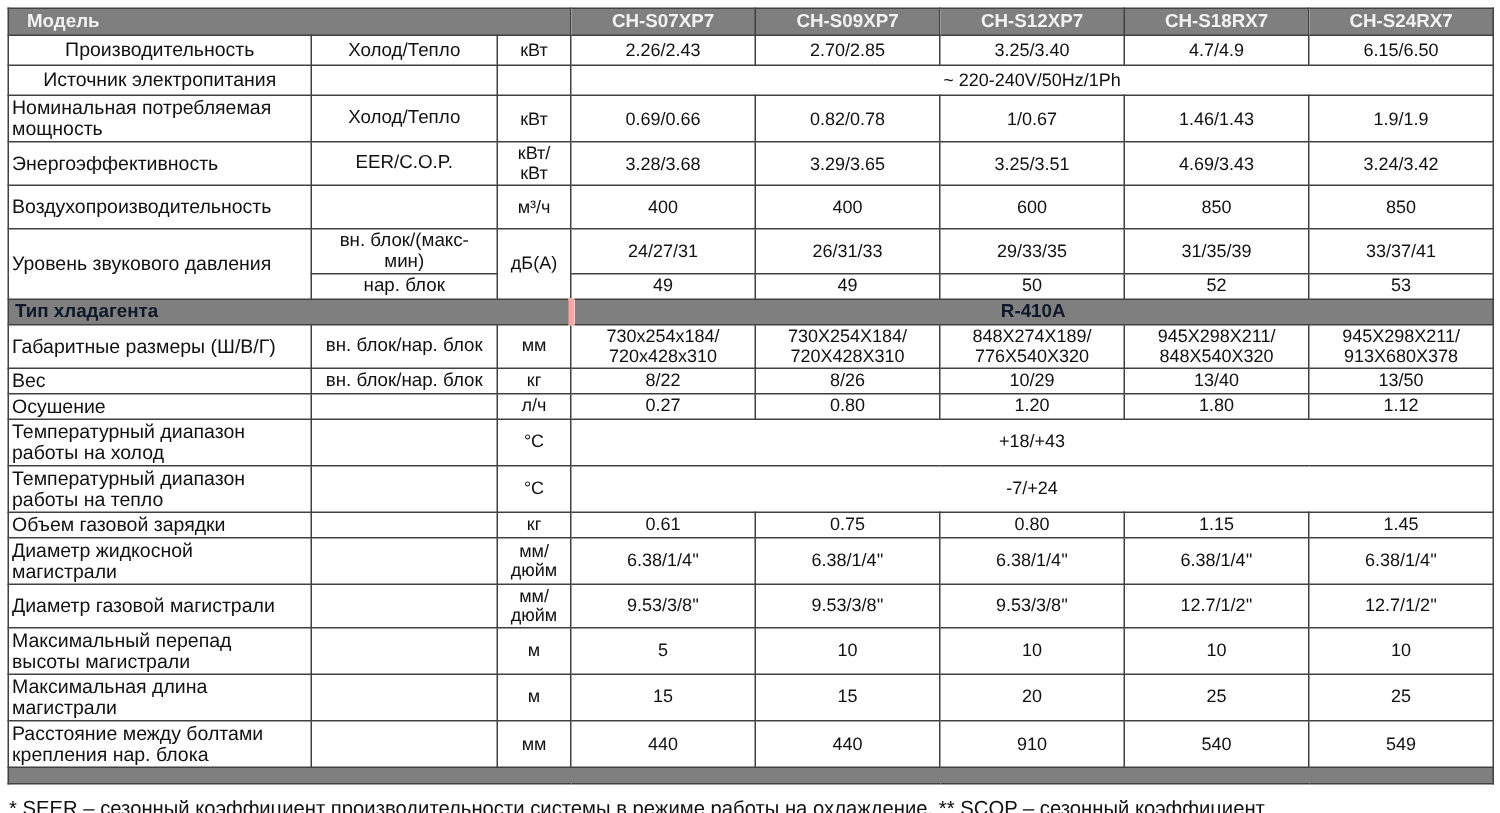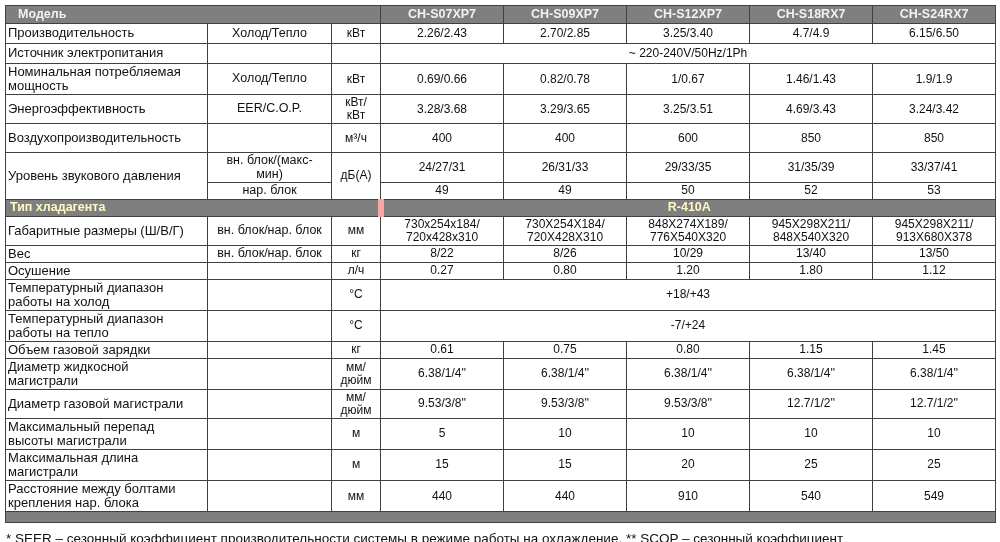--- a/index.html
+++ b/index.html
@@ -63,41 +63,41 @@
     text-align: center;
     border-left: 1px solid #a6a6a6;
     margin-top: 19px;
   }
   tr.head-row td.head-label {
     text-align: left;
     padding-left: 12px;
   }
   tr.section-row td {
     background: #7f7f7f;
-    color: #fef9c3;
+    color: #0f172a;
     font-weight: bold;
     font-size: 12.5px;
     height: 14px;
   }
   tr.section-row td.section-label {
     text-align: left;
     padding-left: 4px;
   }
   tr.section-row td.section-value {
     text-align: center;
-    border-left: 6px solid #fca5a5;
+    border-left: 4px solid #fca5a5;
     margin-left: 41px;
   }
   tr.bar-row td {
     background: #7f7f7f;
     height: 10px;
     padding: 0;
   }
   .row-tall td { height: 26px; }
-  .row-mid td  { height: 17px; }
+  .row-mid td  { height: 17px; text-align: center; }
   .row-slim td { height: 13px; }
   .footnote {
     font-size: 13.5px;
     line-height: 1.35;
     padding: 7px 1px 0 1px;
     white-space: pre-line;
     color: #111111;
   }
 </style>
 </head>

